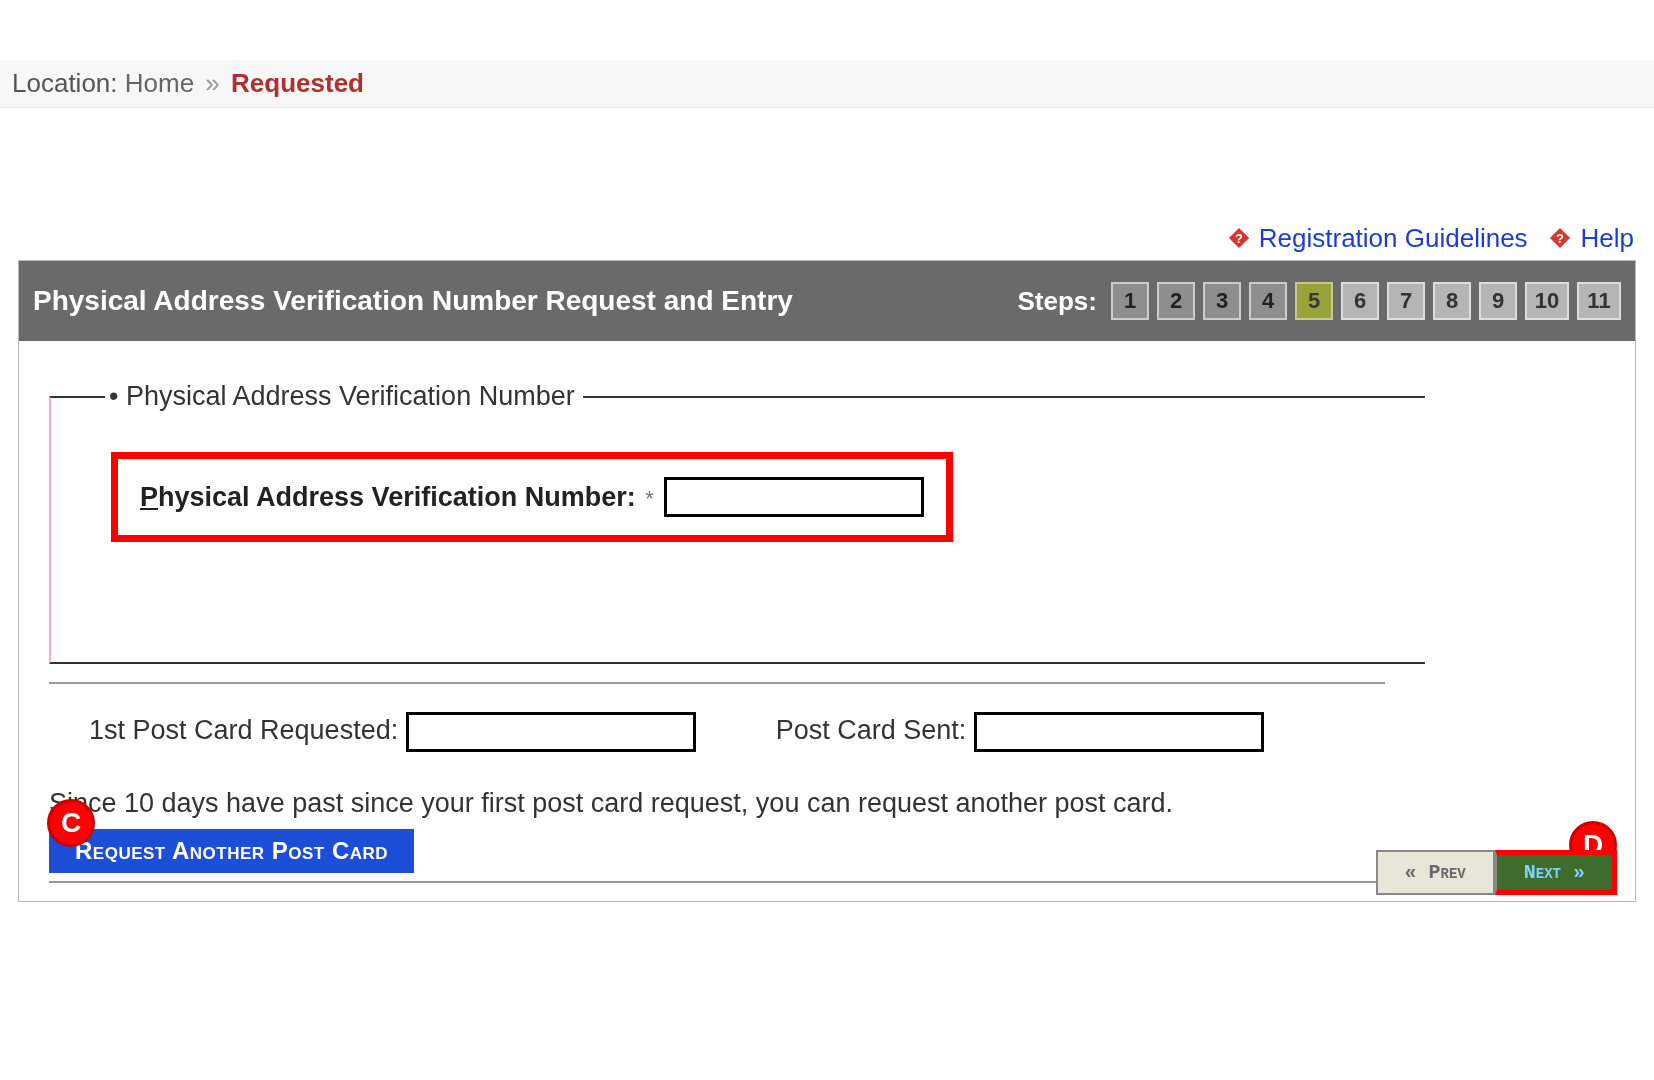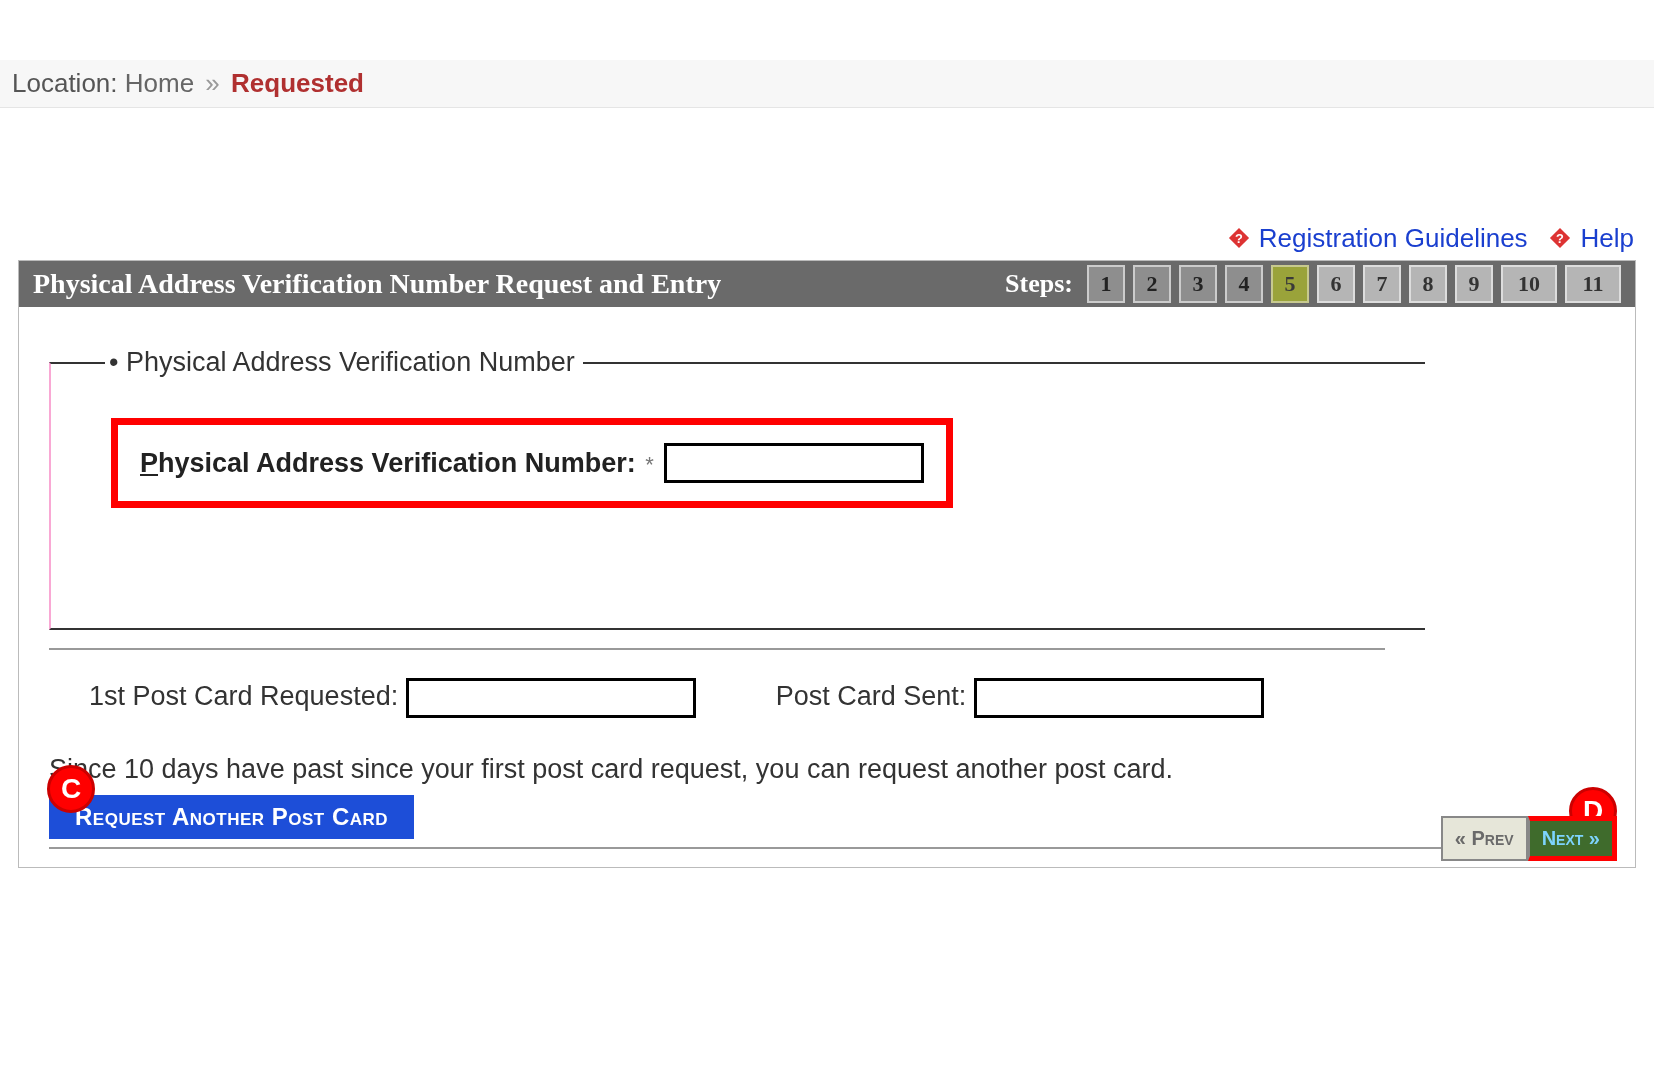--- a/index.html
+++ b/index.html
@@ -45,39 +45,38 @@
     margin: 0 18px;
     border: 1px solid #bbb;
     background: #fff;
   }
   .panel-header {
     background: #6a6a6a;
     color: #fff;
     display: flex;
     align-items: center;
     justify-content: space-between;
-    padding: 4px 14px;
+    padding: 21px 14px;
     font-size: 28px;
     font-weight: bold;
-    font-family: Liberation Serif, serif;
   }
   .steps-wrap { display: flex; align-items: center; gap: 8px; }
   .steps-label { font-size: 26px; font-weight: bold; color: #fff; margin-right: 6px; }
   .step-box {
     width: 38px; height: 38px;
     display: inline-flex; align-items: center; justify-content: center;
     background: #b5b5b5;
     border: 2px solid #ddd;
     color: #333;
     font-size: 22px;
     font-weight: bold;
   }
   .step-box.dark { background: #8e8e8e; color: #222; border-color: #ccc; }
   .step-box.active { background: #9aa33a; color: #3a3a3a; border-color: #c7c98f; }
-  .step-box.wide { width: 56px; }
+  .step-box.wide { width: 44px; }
 
   .panel-body { padding: 40px 30px 18px 30px; position: relative; }
 
   fieldset.verif {
     border: none;
     border-top: 2px solid #333;
     border-left: 2px solid #f9a8d4;
     border-bottom: 2px solid #333;
     padding: 40px 30px 120px 60px;
     margin: 0 180px 18px 0;
@@ -169,25 +168,25 @@
   }
 
   .nav-bar {
     position: absolute;
     right: 18px;
     bottom: 6px;
     display: flex;
     gap: 0;
   }
   .nav-btn {
-    font-family: Liberation Sans, sans-serif;
+    font-family: Liberation Mono, monospace;
     font-variant: small-caps;
     font-size: 20px;
     font-weight: bold;
-    padding: 6px 12px;
+    padding: 6px 27px;
     border: 2px solid #888;
     cursor: pointer;
     margin-top: 45px;
   }
   .nav-prev { background: #e6e6d9; color: #6a6a6a; }
   .nav-next {
     background: #3f6b2c;
     color: #7dd3fc;
     border: 5px solid #ff0000;
     border-left: 2px solid #888;

